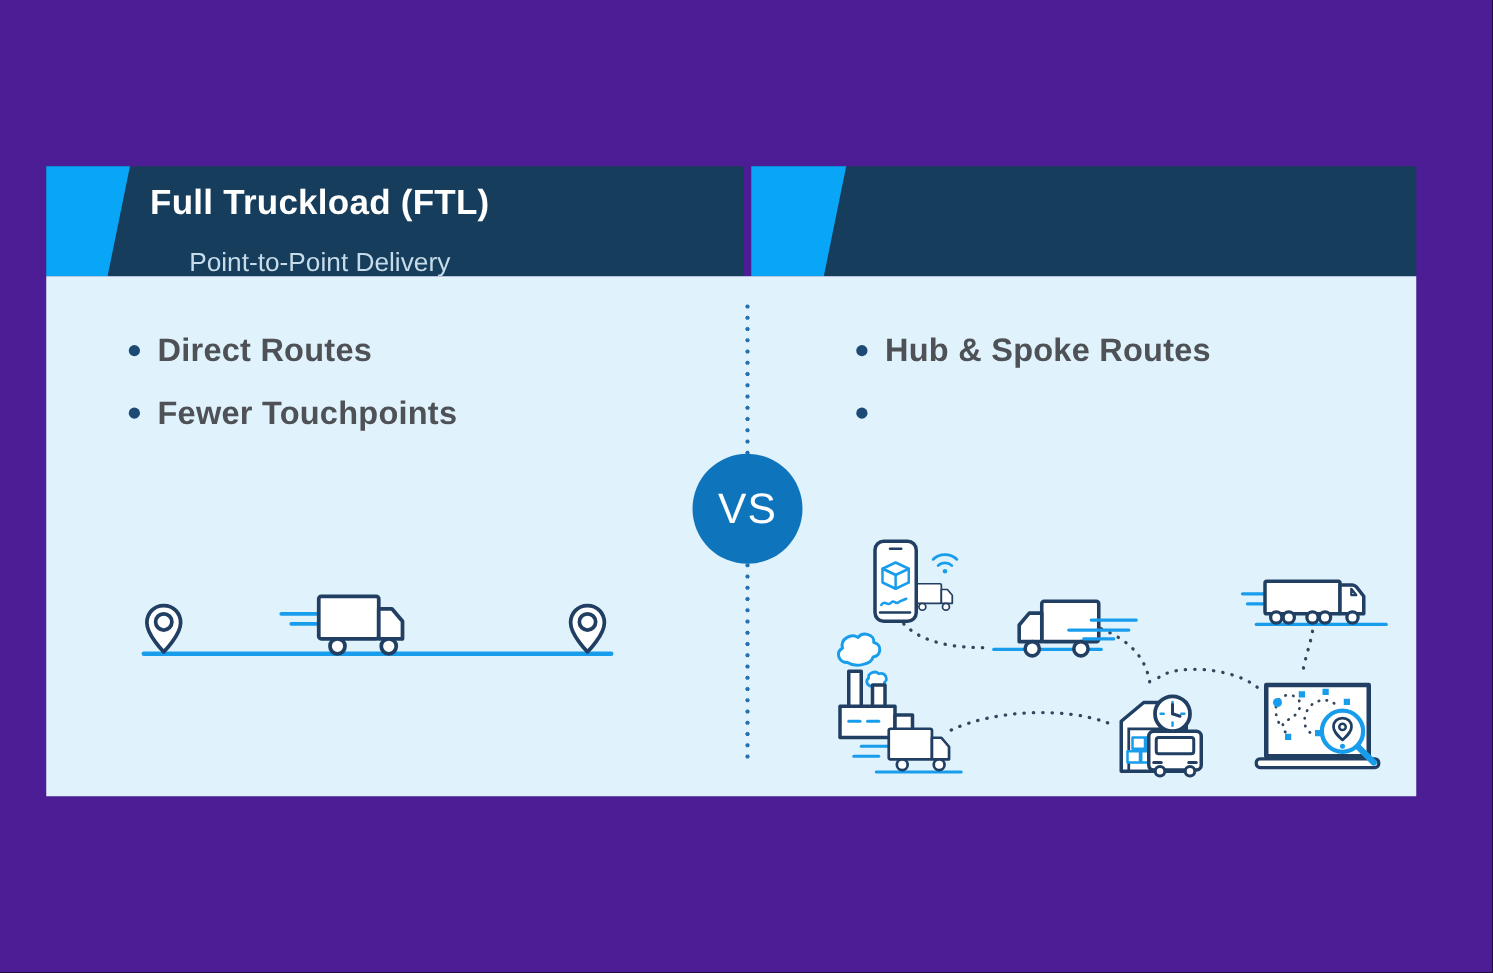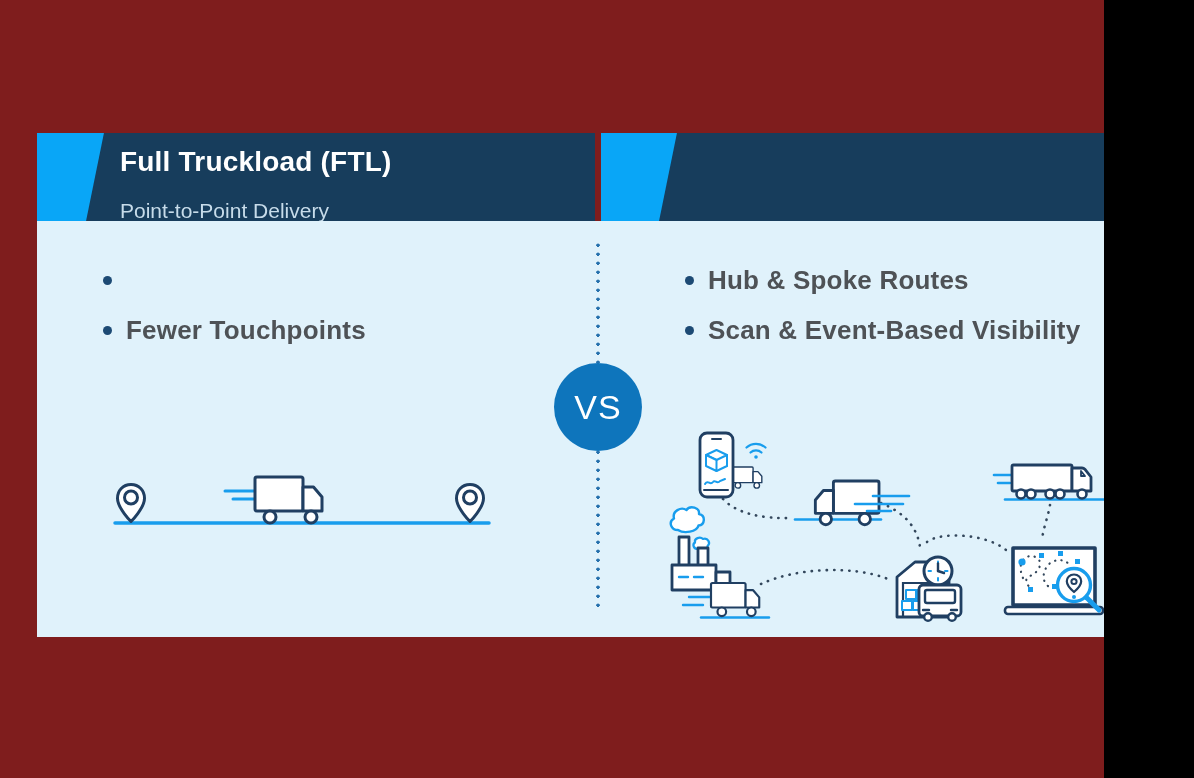--- a/index.html
+++ b/index.html
@@ -11,21 +11,21 @@
     --dot:#1c4a74;
     --navy-ill:#203f62;
     --blue-ill:#189ded;
     --connector:#33475c;
     --divider:#2671ad;
     --subtitle:#c7dcea;
   }
   *{margin:0;padding:0;box-sizing:border-box;}
   html,body{background:#000;}
   body{font-family:"Liberation Sans",sans-serif;}
-  .stage{position:relative;width:1104px;height:778px;background:#7f1d1d;overflow:hidden;}
+  .stage{position:relative;width:1194px;height:778px;background:#4c1d95;overflow:hidden;text-align:center;}
   .card{position:absolute;left:37px;top:133px;width:1096px;height:504px;}
   .headers{display:flex;gap:6px;height:88px;}
   .panel-header{position:relative;overflow:hidden;background:var(--navy);height:88px;}
   .header-ftl{width:558px;}
   .header-ltl{flex:1;}
   .accent{position:absolute;top:-8px;bottom:-8px;background:var(--accent);transform:skewX(-11.5deg);}
   .header-ftl .accent{left:-40px;width:98px;}
   .header-ltl .accent{left:-12px;width:79px;}
   .header-text{position:absolute;top:11px;}
   .header-ftl .header-text{left:83px;}
@@ -76,35 +76,35 @@
       </header>
     </div>
 
     <div class="cbody">
       <div class="divider"></div>
       <div class="vs">VS</div>
 
       <ul class="bullets bullets-ftl">
         <li>
             <span class="bdot"></span>
+            <span class="btext">Direct Routes</span>
           </li>
         <li>
             <span class="bdot"></span>
             <span class="btext">Fewer Touchpoints</span>
           </li>
       </ul>
 
       <ul class="bullets bullets-ltl">
         <li>
             <span class="bdot"></span>
             <span class="btext">Hub &amp; Spoke Routes</span>
           </li>
         <li>
             <span class="bdot"></span>
-            <span class="btext">Scan &amp; Event-Based Visibility</span>
           </li>
       </ul>
 
       <svg class="illus illus-ftl" viewBox="0 0 440 64">
         <defs>
           <g id="truck-shape">
             <rect x="0" y="0" width="48" height="34" rx="2" class="nfill" stroke-width="3"></rect>
             <path d="M48 10 H58.5 L67 20 V34 H48 Z" class="nfill" stroke-width="3"></path>
             <circle cx="15" cy="40" r="6" class="nfill" stroke-width="3"></circle>
             <circle cx="56" cy="40" r="6" class="nfill" stroke-width="3"></circle>

